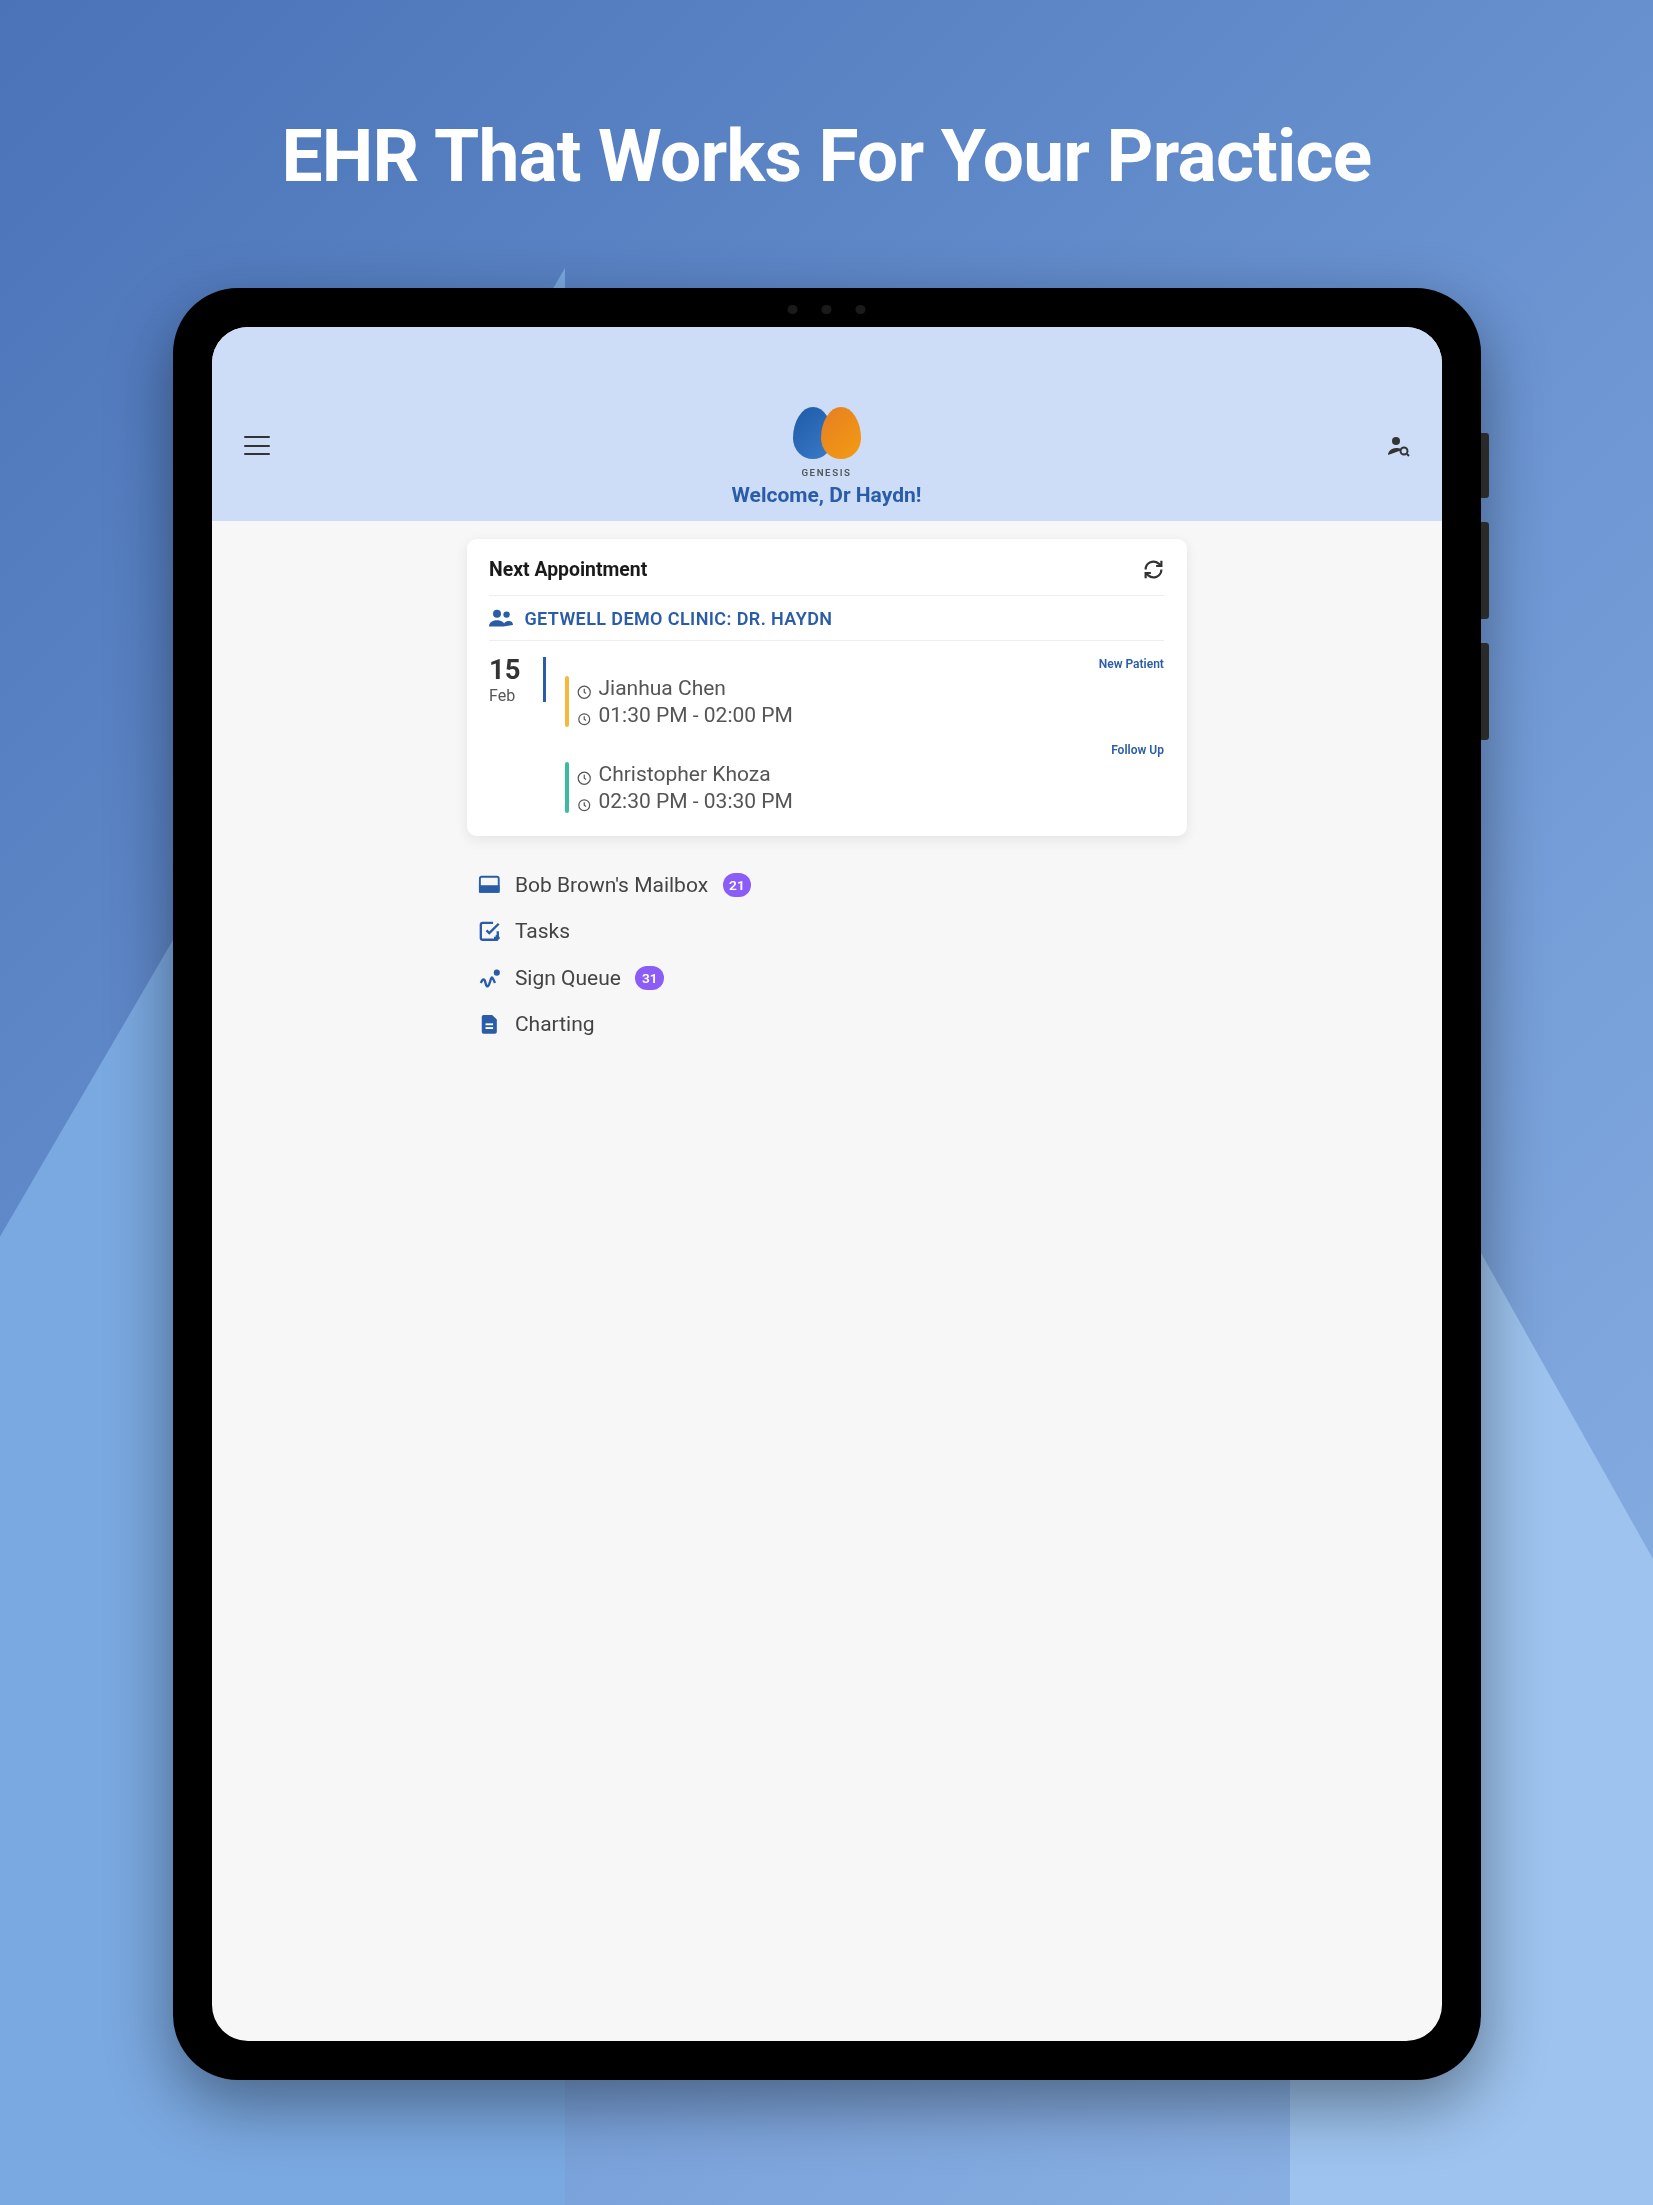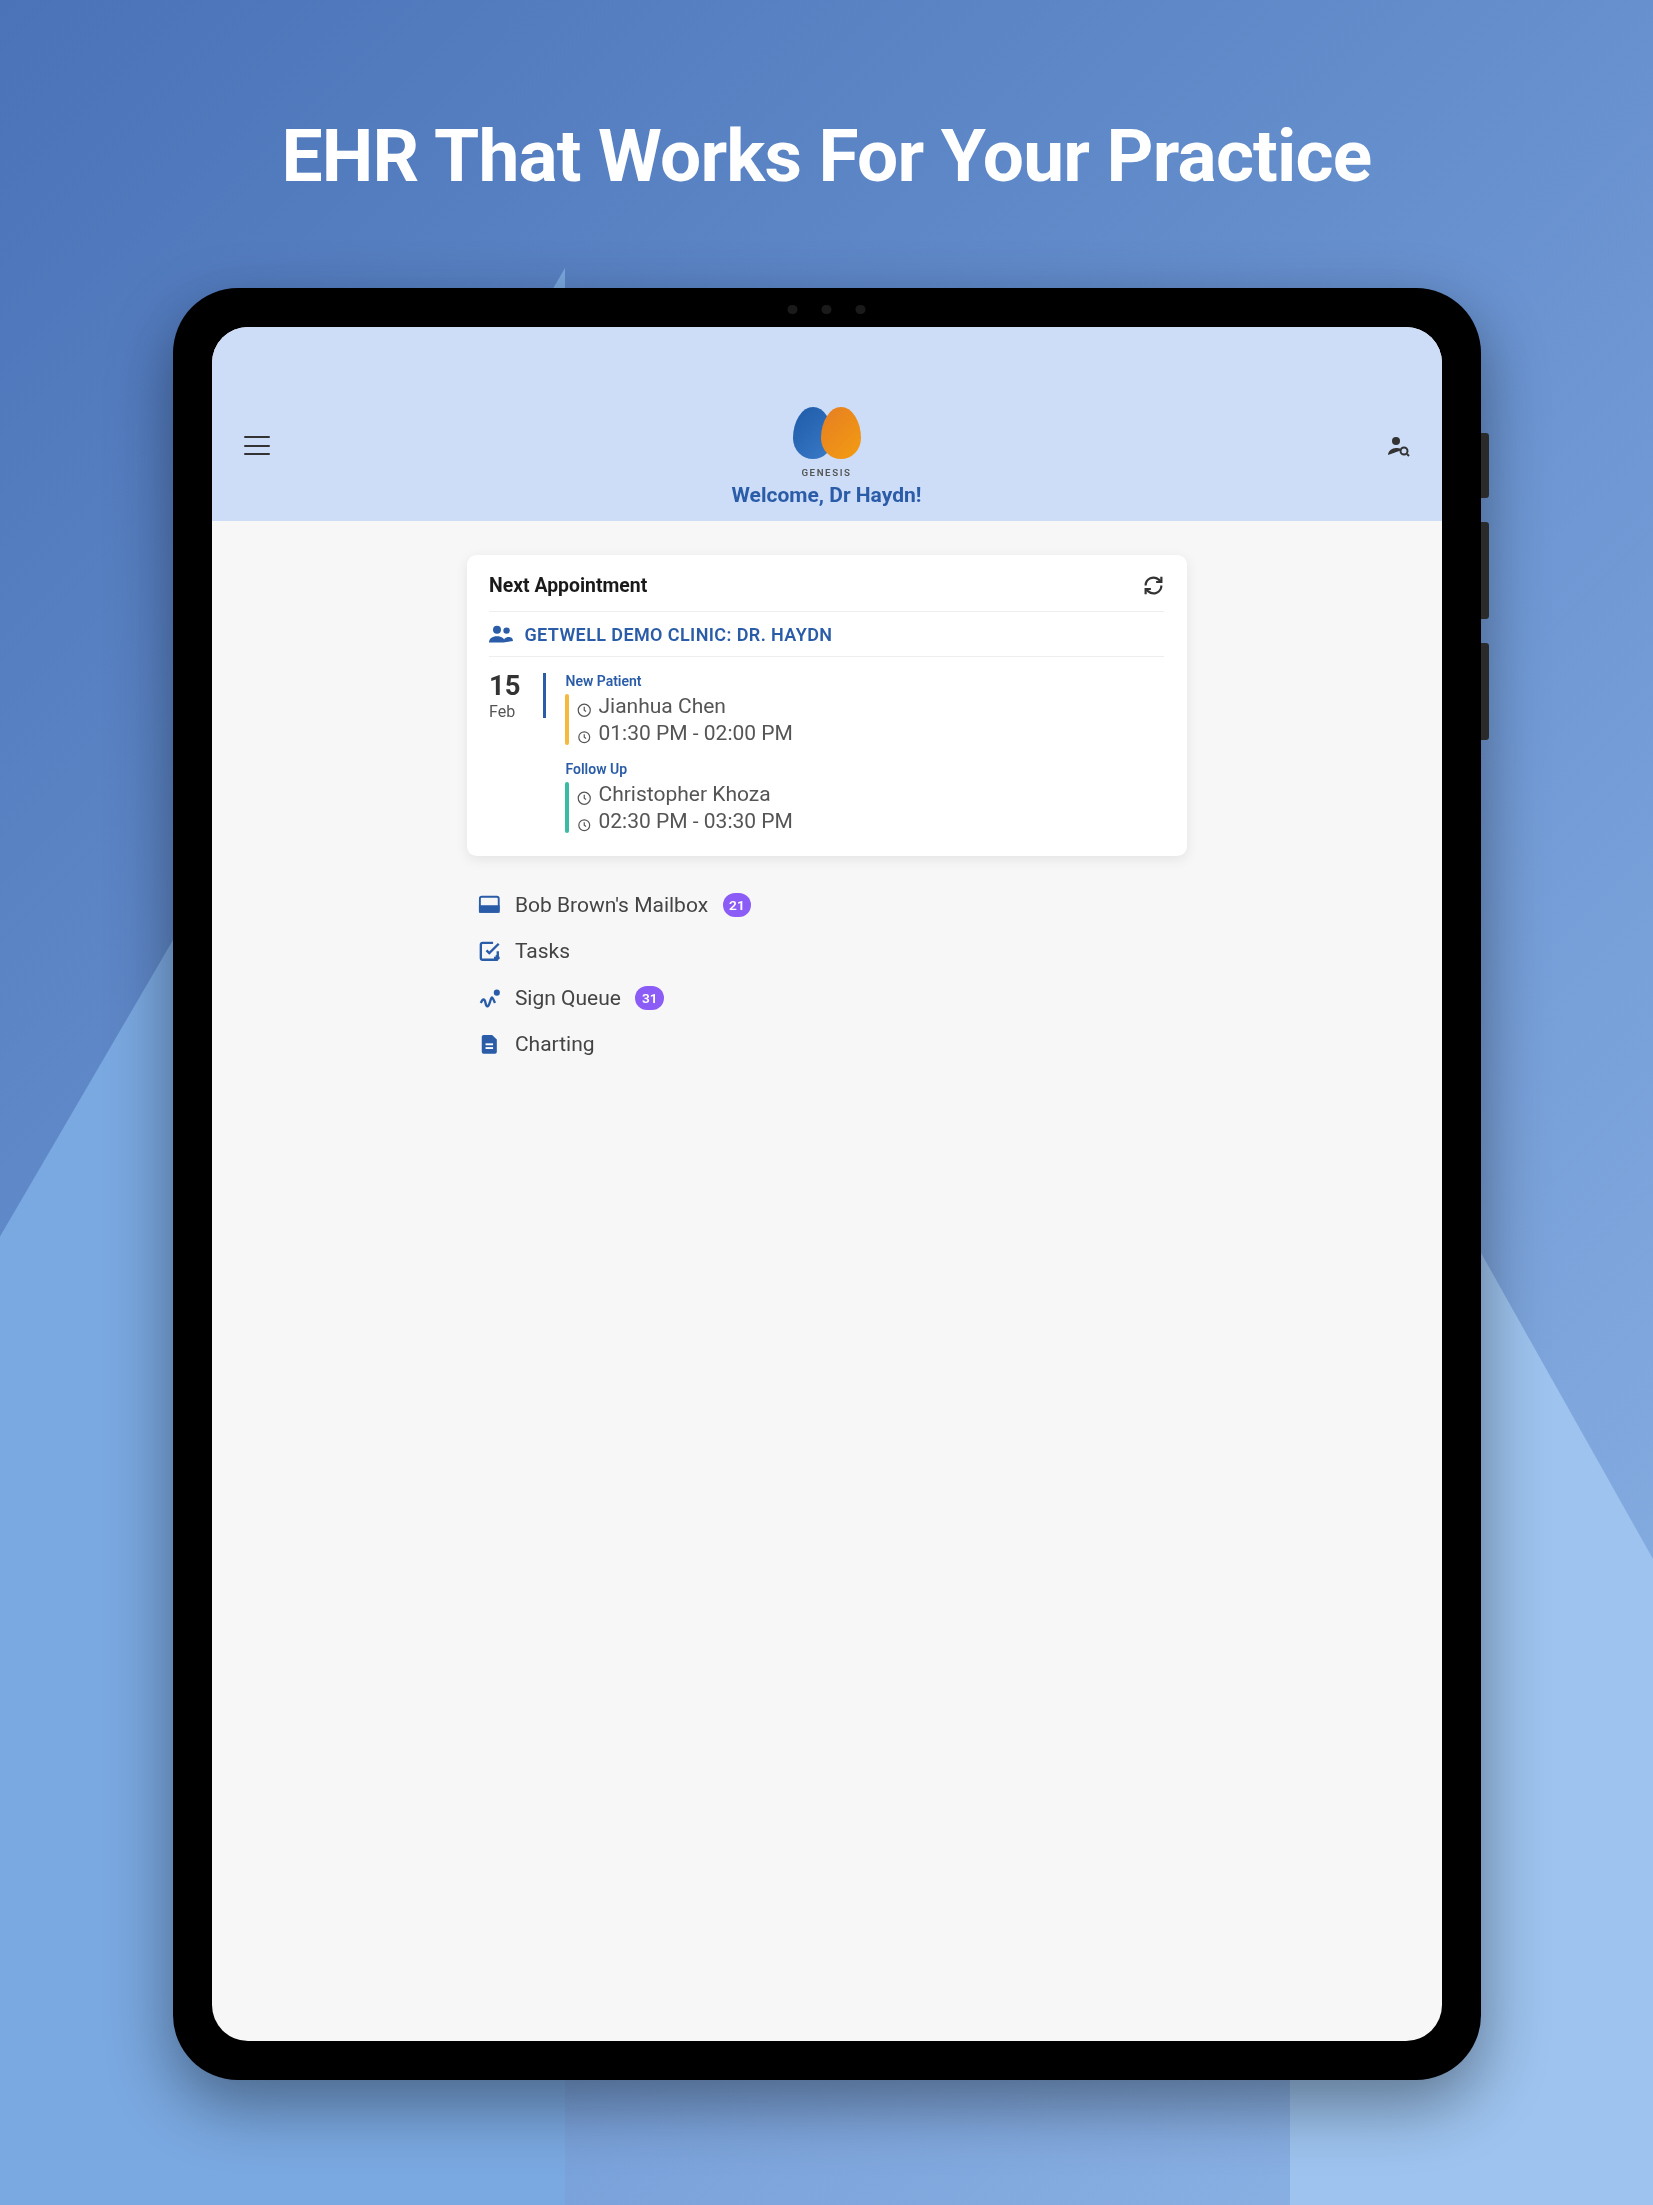--- a/index.html
+++ b/index.html
@@ -151,21 +151,21 @@
       font-weight: 600;
     }
     .welcome-text {
       color: #2a5ca8;
       font-size: 21px;
       font-weight: 700;
       margin-top: 4.8px;
     }
     .content {
       flex: 1;
-      padding: 32px 0;
+      padding: 16px 0;
       display: flex;
       flex-direction: column;
       align-items: center;
     }
     .card {
       width: 720px;
       background: #fff;
       border-radius: 9.7px;
       box-shadow: 0 3.2px 13px rgba(0,0,0,0.08);
       margin-top: 1.6px;
@@ -237,22 +237,23 @@
       flex-direction: column;
       gap: 16px;
     }
     .appt-item {
       display: flex;
       flex-direction: column;
       gap: 4.8px;
     }
     .appt-type {
       color: #2a5ca8;
-      font-size: 14px;
+      font-size: 12px;
       font-weight: 600;
+      text-align: right;
     }
     .appt-detail-wrap {
       display: flex;
       gap: 8px;
     }
     .appt-bar {
       width: 4px;
       border-radius: 2.4px;
     }
     .bar-yellow { background: #f5b93f; }

